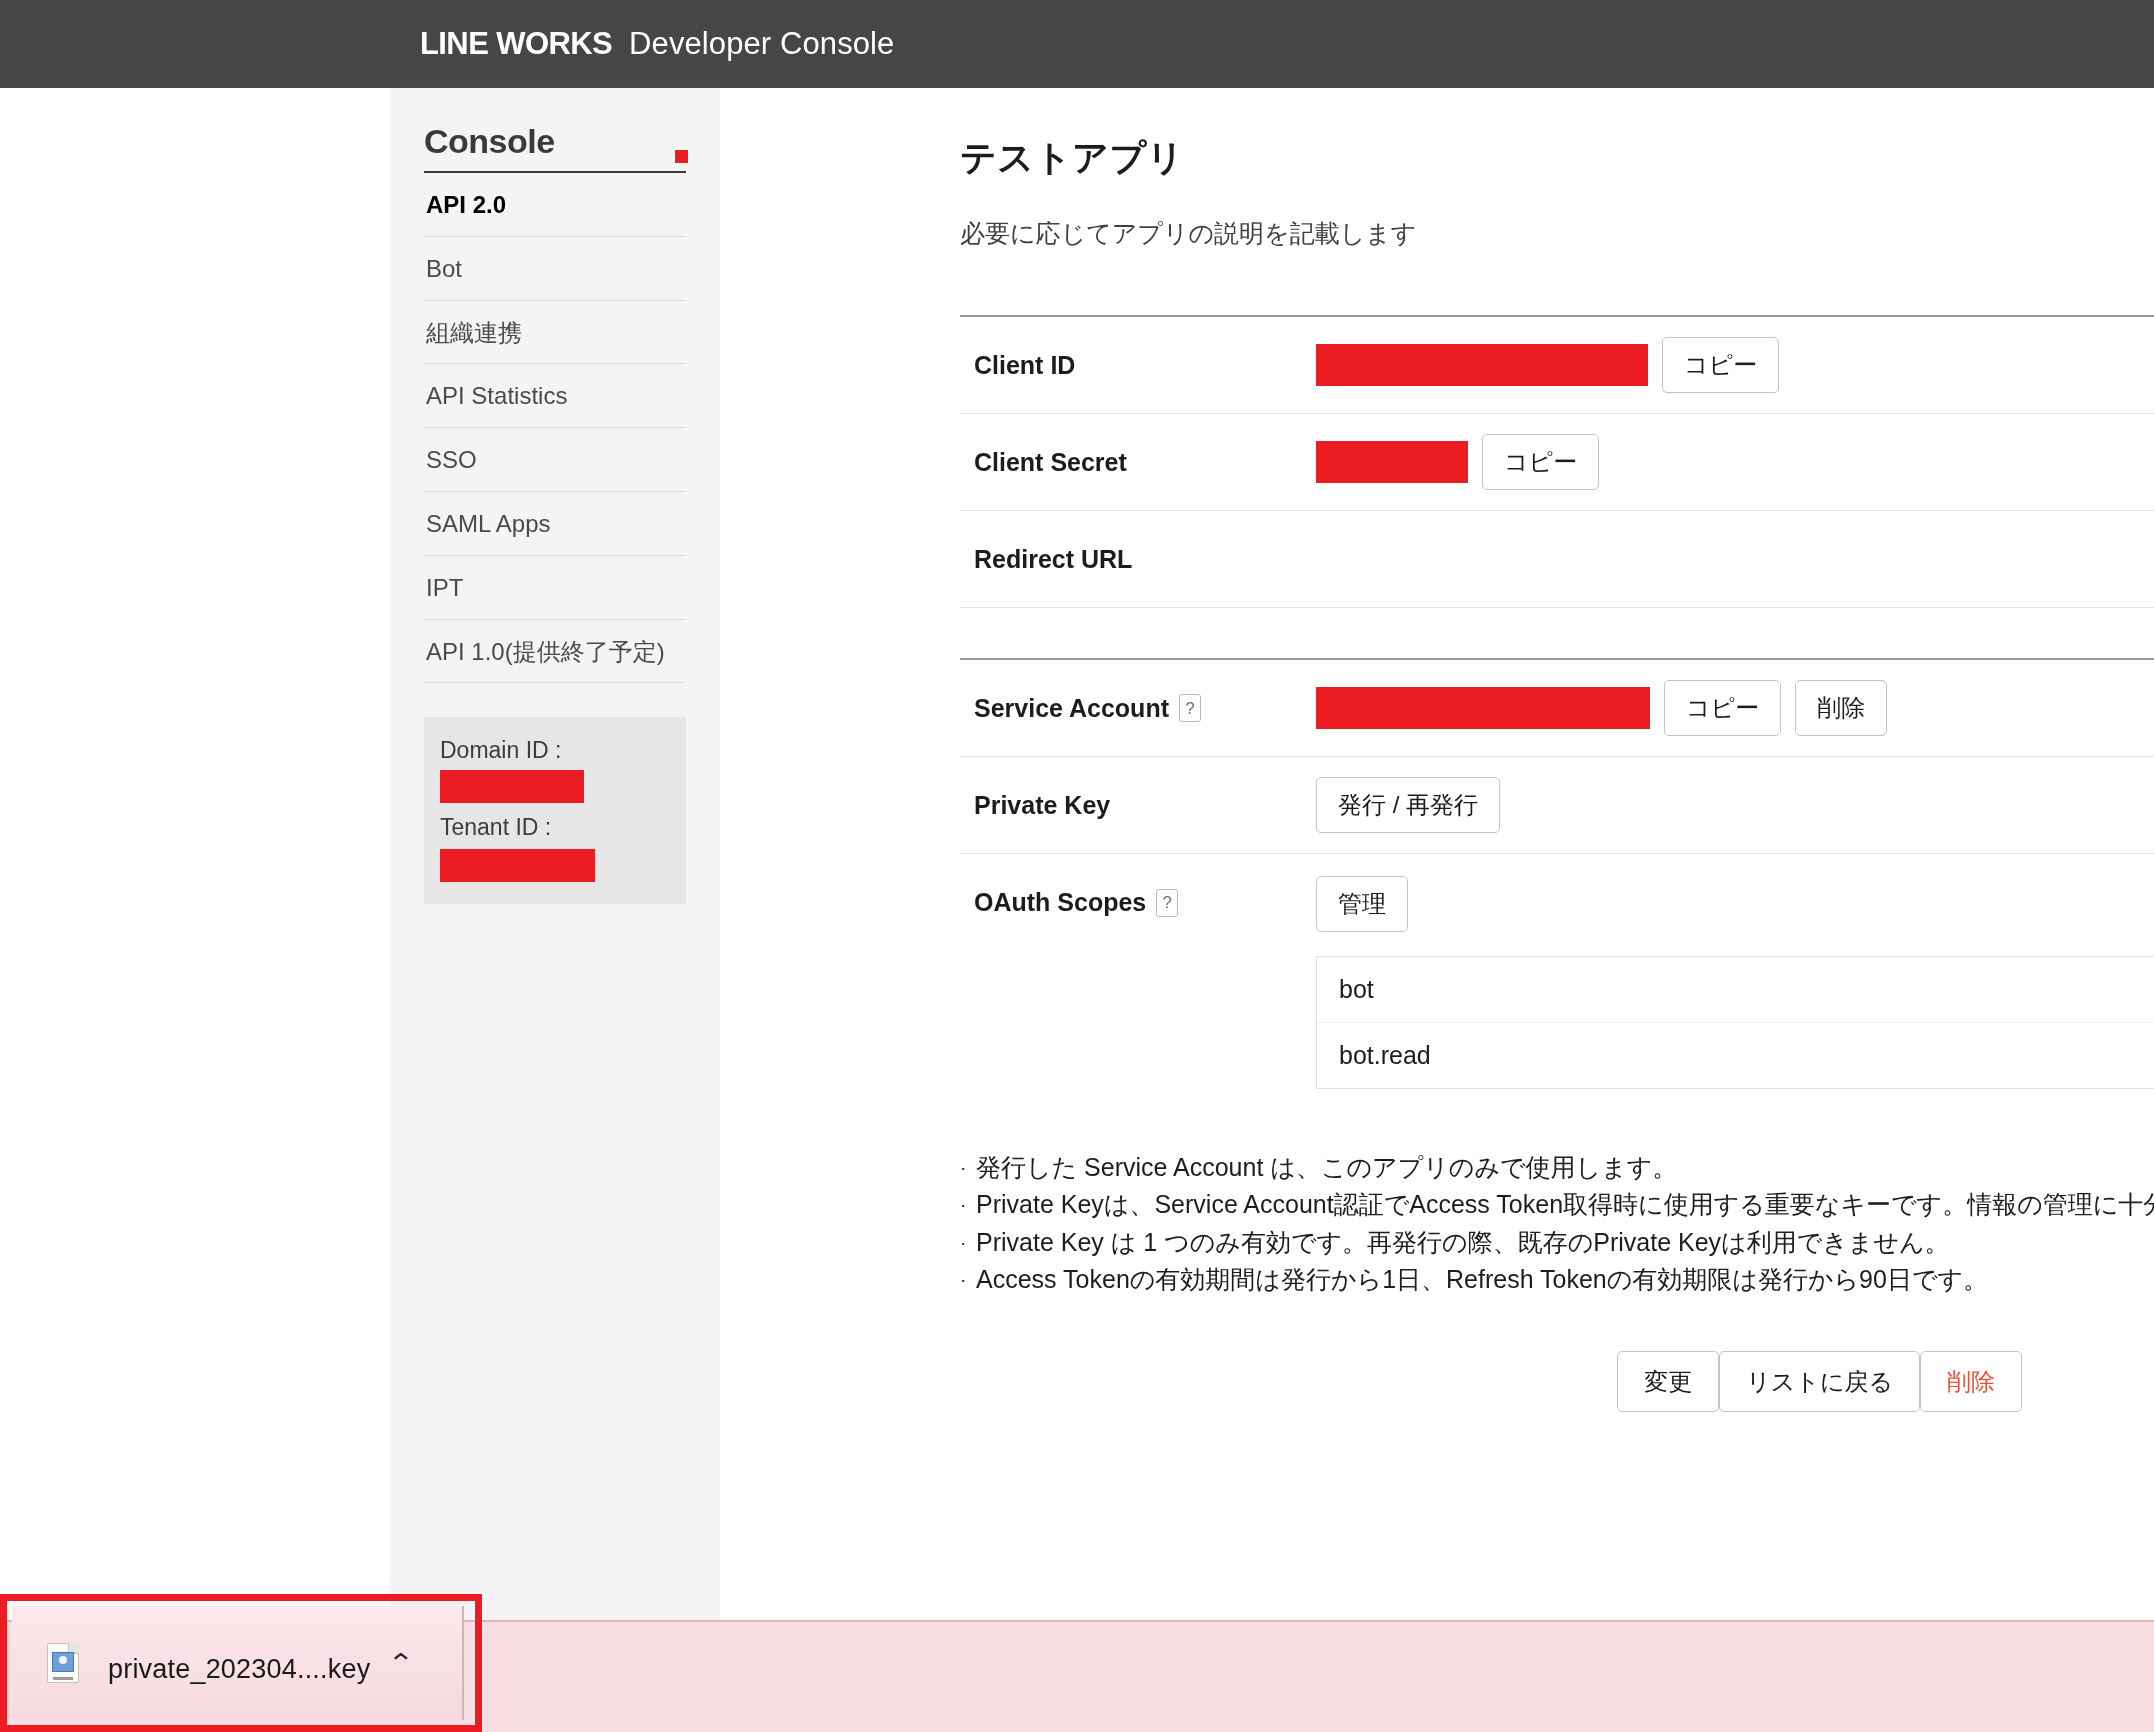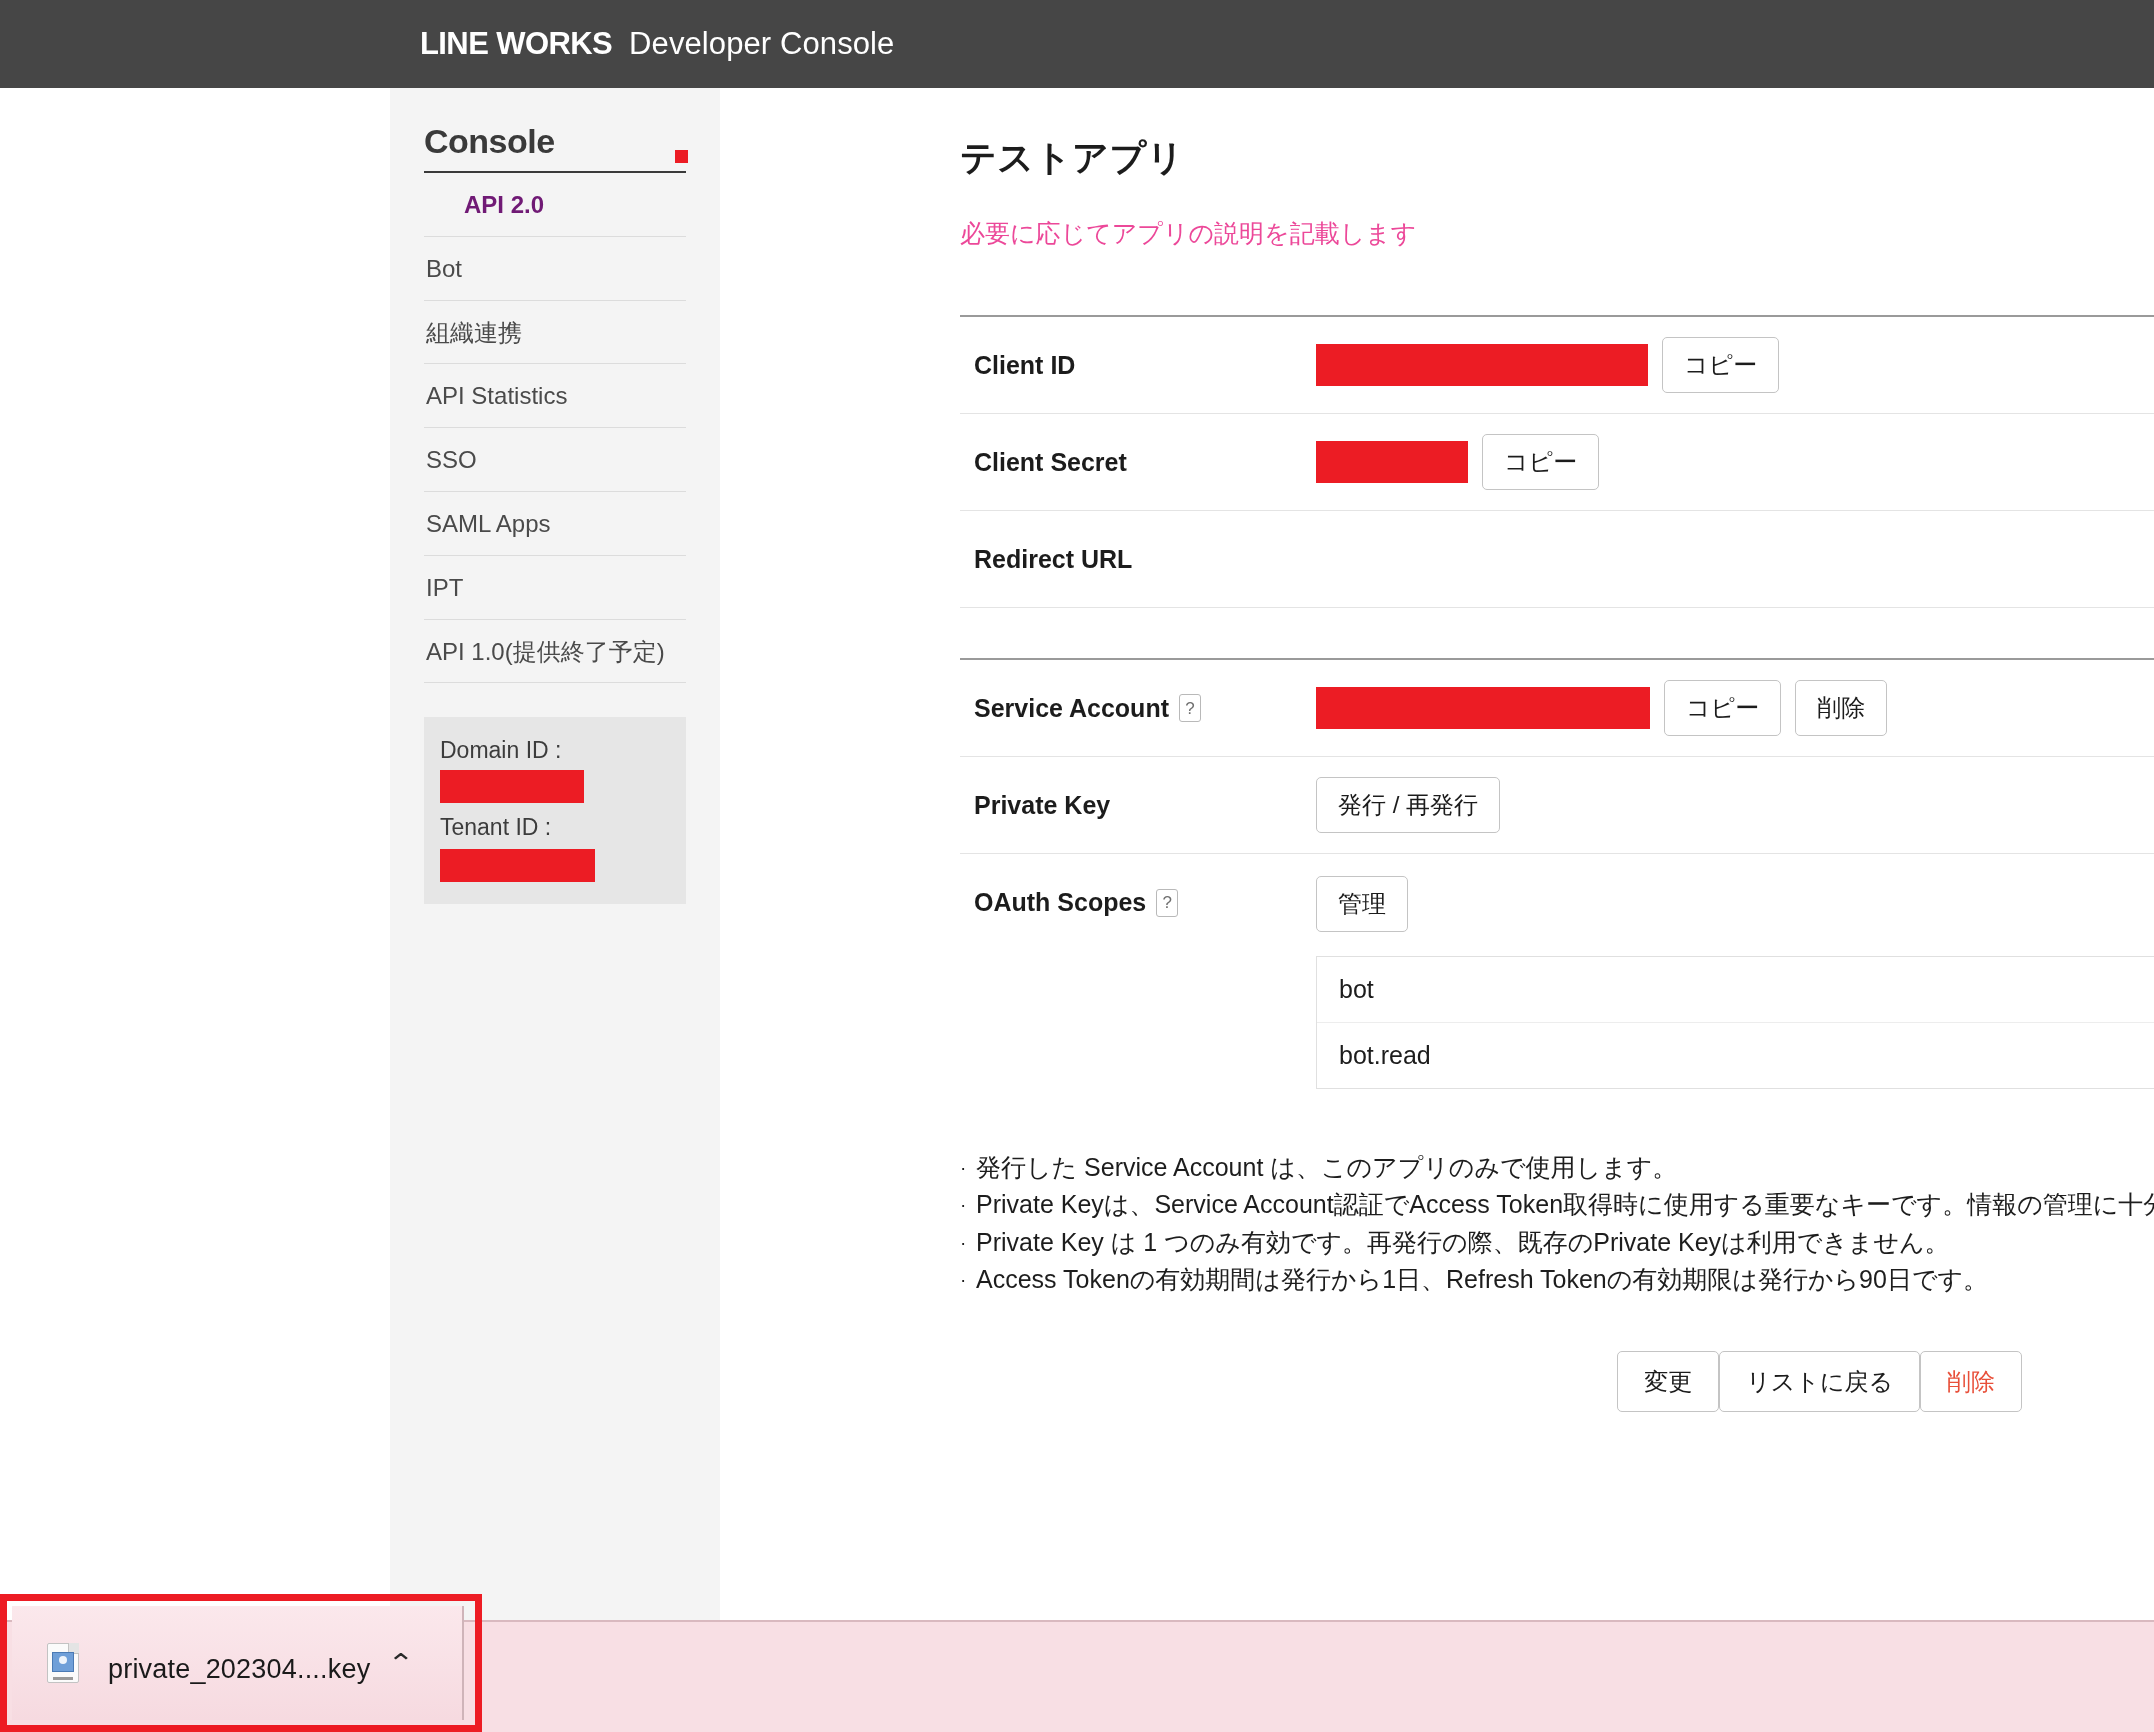--- a/index.html
+++ b/index.html
@@ -83,23 +83,22 @@
   }
   .nav-link {
     display: block;
     padding: 18px 0 16px 2px;
     font-size: 24px;
     color: #4a4a4a;
     text-decoration: none;
     line-height: 1.2;
   }
   .nav-link.active {
-    color: #701a75;
+    color: #000000;
     font-weight: 700;
-    margin-left: 38px;
   }
 
   .idbox {
     margin: 34px 0 0 0;
     background: #e6e6e6;
     padding: 18px 14px 20px 14px;
   }
   .idbox-label {
     font-size: 23px;
     color: #3c3c3c;
@@ -127,21 +126,21 @@
   }
   .app-title {
     font-size: 36px;
     font-weight: 700;
     color: #1c1c1c;
     letter-spacing: 0.5px;
   }
   .app-desc {
     margin-top: 34px;
     font-size: 25px;
-    color: #ec4899;
+    color: #404040;
   }
 
   .table {
     margin-top: 65px;
     width: 1194px;
     border-top: 2px solid #9a9a9a;
   }
   .row {
     display: flex;
     align-items: center;

